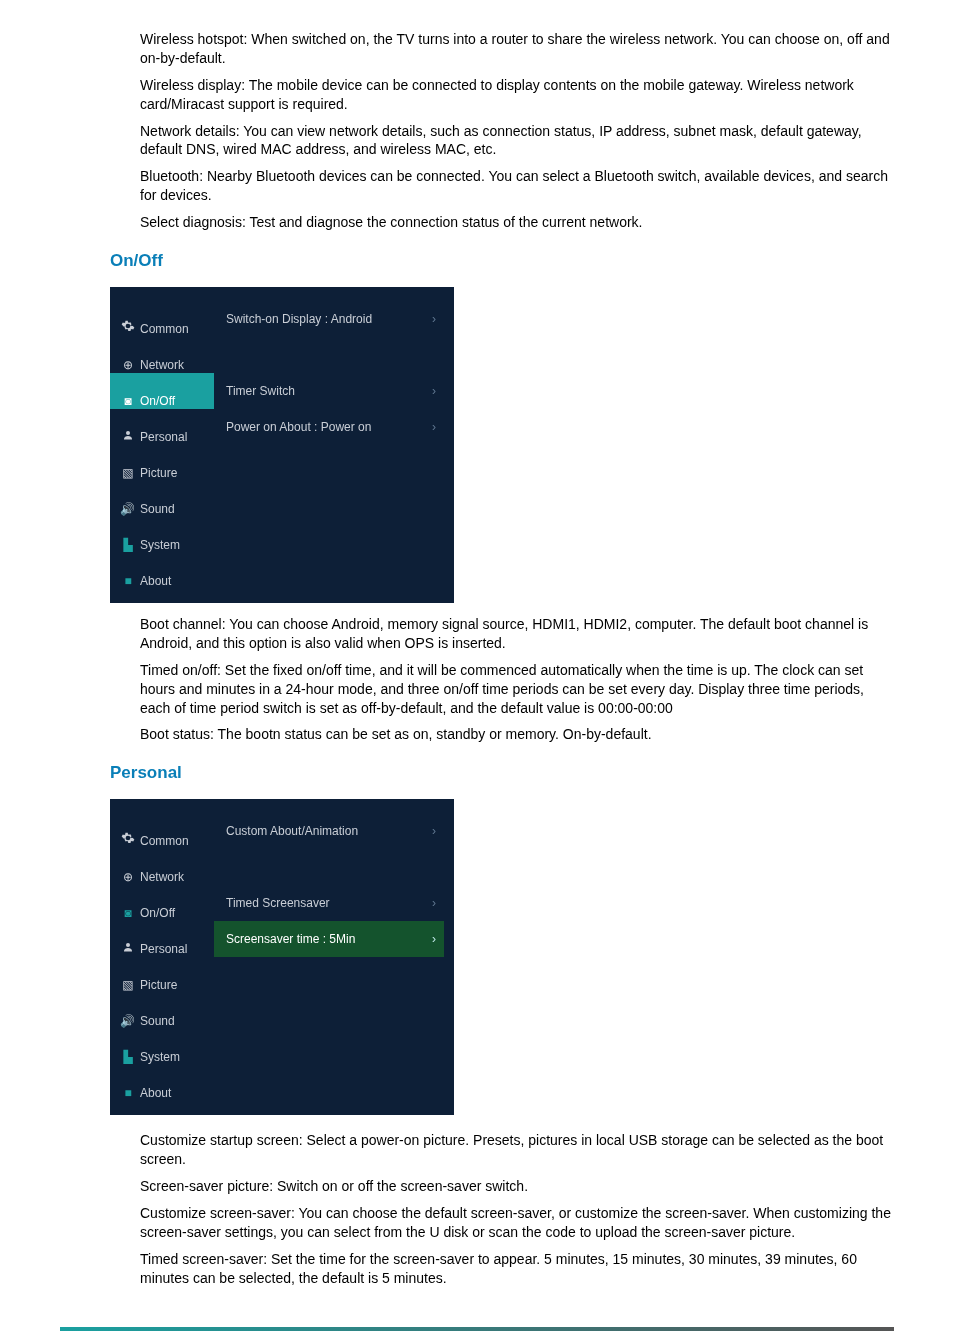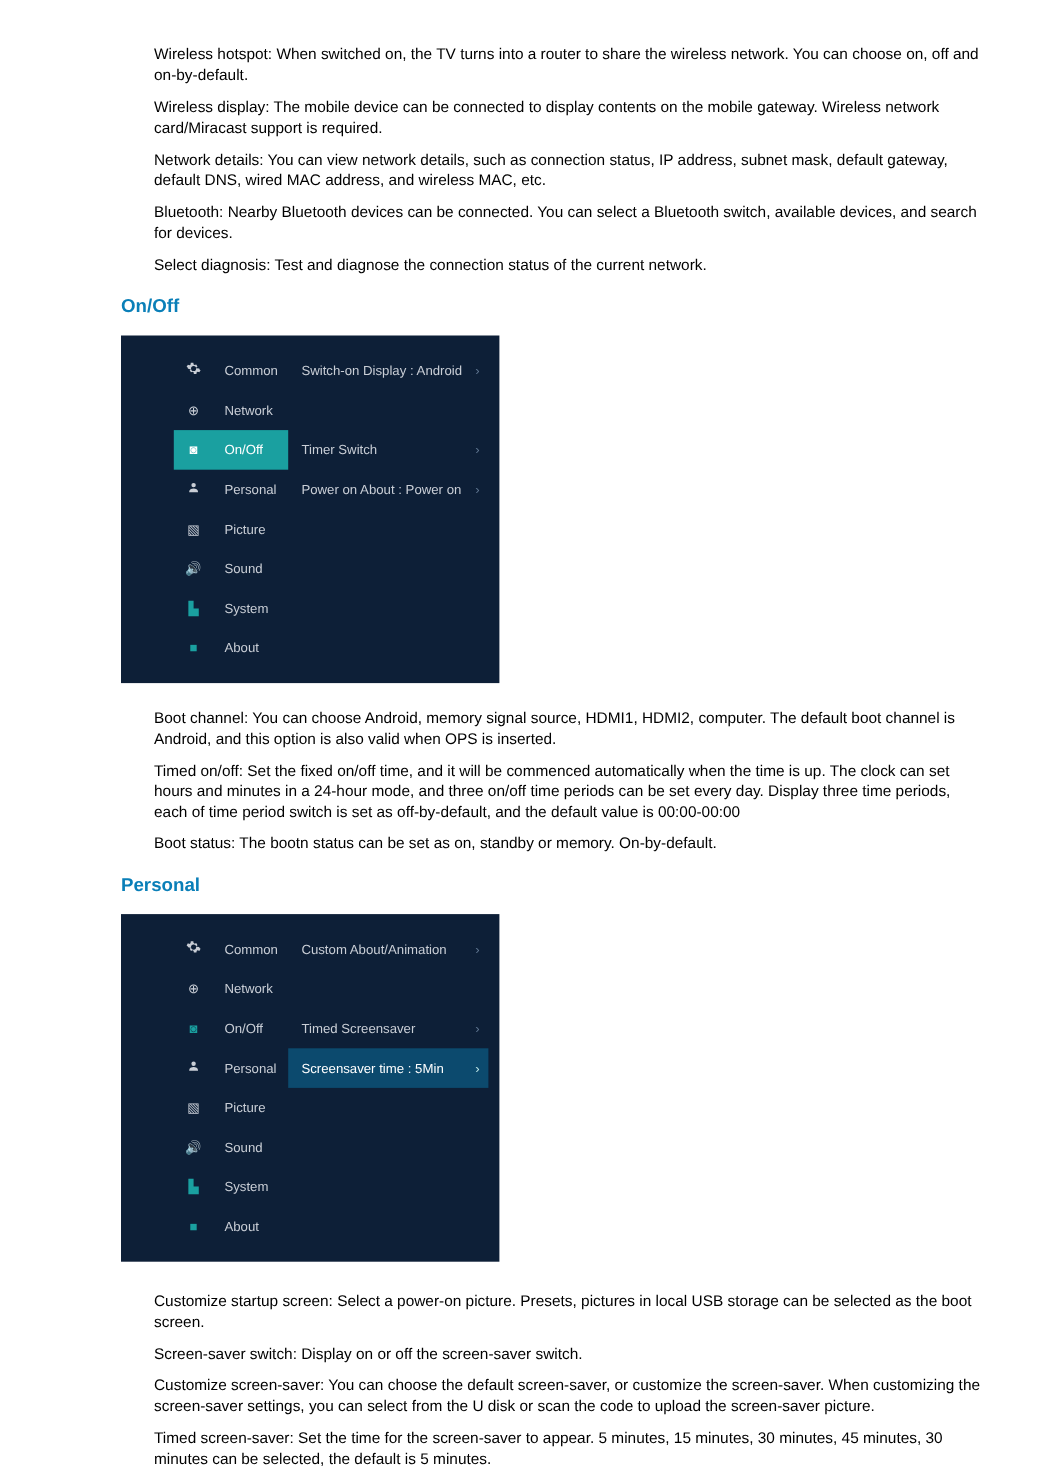--- a/index.html
+++ b/index.html
@@ -6,21 +6,21 @@
   body {
     font-family: Arial, Helvetica, sans-serif;
     background: #fff;
     width: 954px;
     margin: 0 auto;
     color: #000;
     font-size: 14px;
     line-height: 1.35;
     padding: 30px 60px 20px 60px;
   }
-  .para { margin: 10px 0 8px 80px; }
+  .para { margin: 0 0 8px 80px; }
   .section-title {
     color: #0a7fb8;
     font-weight: bold;
     font-size: 17px;
     margin: 18px 0 14px 50px;
   }
 
   
   .shot {
     width: 344px;
@@ -32,38 +32,37 @@
   }
   .menu-row {
     display: flex;
     align-items: center;
     height: 36px;
     padding-right: 10px;
   }
   .left-col {
     width: 104px;
     display: flex;
-    align-items: center;
+    align-items: flex-end;
     padding-left: 10px;
-    gap: 20px;
+    gap: 4px;
     height: 100%;
-    margin-left: 48px;
   }
   .left-col.sel-teal { background: #1aa0a0; color: #fff; }
   .left-col .icon { width: 16px; text-align: center; flex: 0 0 16px; }
   .right-col {
     flex: 1;
     display: flex;
     align-items: center;
     justify-content: space-between;
     padding: 0 8px 0 12px;
     height: 100%;
     gap: 6px;
   }
-  .right-col.row-teal { background: #0c4a6e; color: #fff; }
+  .right-col.row-teal { background: #14532d; color: #fff; }
   .arrow { color: #5f7690; }
   .row-teal .arrow { color: #bfe7e7; }
   .toggle {
     width: 28px; height: 14px; border-radius: 7px;
     background: #9aa3aa; position: relative;
     flex: 0 0 28px;
   }
   .toggle.off .knob { left: 2px; background: #fff; }
   .toggle.on  { background: #1aa0a0; }
   .toggle.on  .knob { left: 14px; background: #fff; }
@@ -264,21 +263,21 @@
       <div class="left-col">
         <span class="icon" style="color:#1aa0a0">■</span>
         <span>About</span>
       </div>
       <div class="right-col"></div>
     </div>
 </div>
 
 <div style="height:16px"></div>
 <p class="para">Customize startup screen: Select a power-on picture. Presets, pictures in local USB storage can be selected as the boot screen.</p>
-<p class="para">Screen-saver switch: Display on or off the screen-saver switch.</p>
+<p class="para">Screen-saver picture: Switch on or off the screen-saver switch.</p>
 <p class="para">Customize screen-saver: You can choose the default screen-saver, or customize the screen-saver. When customizing the screen-saver settings, you can select from the U disk or scan the code to upload the screen-saver picture.</p>
-<p class="para">Timed screen-saver: Set the time for the screen-saver to appear. 5 minutes, 15 minutes, 30 minutes, 45 minutes, 30 minutes can be selected, the default is 5 minutes.</p>
+<p class="para">Timed screen-saver: Set the time for the screen-saver to appear. 5 minutes, 15 minutes, 30 minutes, 39 minutes, 60 minutes can be selected, the default is 5 minutes.</p>
 
 <div class="footer-rule"></div>
 <div class="footer">
   <span class="brand">Hisense</span>
 
 </div>
 
 </body></html>

